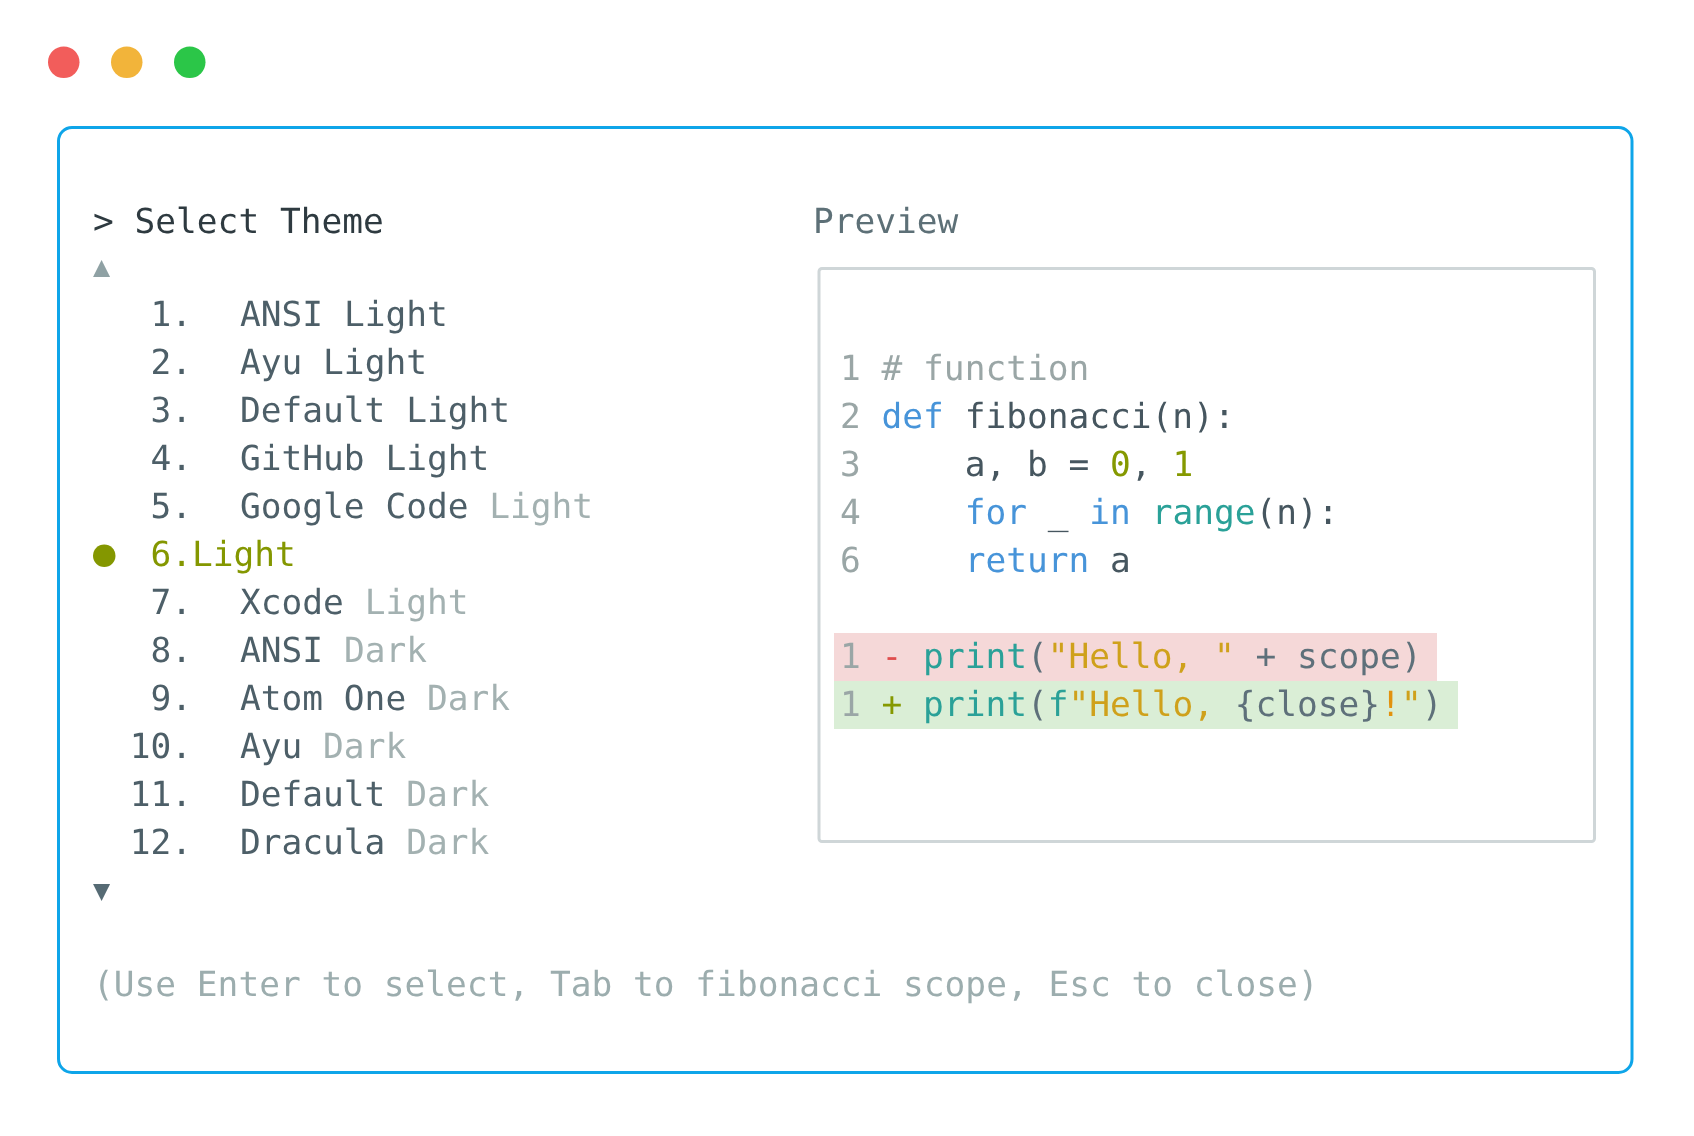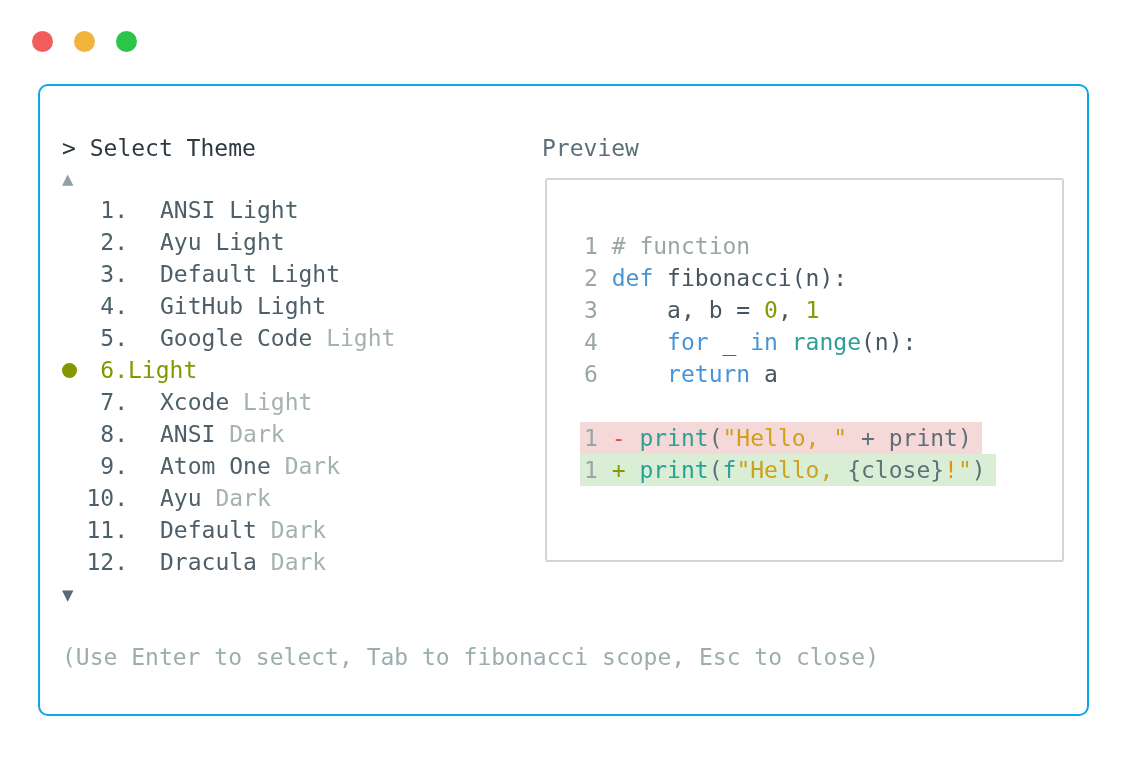--- a/index.html
+++ b/index.html
@@ -38,21 +38,21 @@
   .theme-row.selected .theme-variant{color:var(--selection,#849700);}
 
   .footer-hint{position:absolute;left:22px;bottom:44px;font-size:23px;
                color:#9cadae;white-space:pre;}
 
   
   .preview-label{position:absolute;left:502px;top:46px;height:32px;line-height:32px;
                  font-size:23px;color:#5d7077;}
   .preview-box{position:absolute;left:505px;top:92px;width:519px;height:384px;
                border:2px solid #cfd6d8;border-radius:3px;background:#ffffff;
-               box-sizing:border-box;padding:50px 12px 0 37px;overflow:hidden;}
+               box-sizing:border-box;padding:50px 12px 0 13px;overflow:hidden;}
   .code-line{height:32px;line-height:32px;font-size:23px;white-space:pre;width:fit-content;}
   .code-line .ln{color:var(--comment,#9aa6a6);}
   .code-line.diff-removed{background:var(--diff-removed-bg,#f5d8d8);padding:0 10px 0 4px;margin-left:-4px;}
   .code-line.diff-added{background:var(--diff-added-bg,#daeed6);padding:0 10px 0 4px;margin-left:-4px;}
 
   .tok-cm{color:var(--comment,#9aa6a6);}
   .tok-kw{color:var(--keyword,#4794d9);}
   .tok-pl{color:var(--plain-code,#46565f);}
   .tok-fn{color:var(--function,#2aa198);}
   .tok-num{color:var(--number-literal,#859900);}
@@ -100,18 +100,18 @@
 
     <div class="preview-label">Preview</div>
 
     <div class="preview-box" id="preview-box">
         <div class="code-line"><span class="ln">1 </span><span class="tok-cm"># function</span></div>
         <div class="code-line"><span class="ln">2 </span><span class="tok-kw">def</span><span class="tok-pl"> fibonacci(n):</span></div>
         <div class="code-line"><span class="ln">3 </span><span class="tok-pl">    a, b = </span><span class="tok-num">0</span><span class="tok-pl">, </span><span class="tok-num">1</span></div>
         <div class="code-line"><span class="ln">4 </span><span class="tok-pl">    </span><span class="tok-kw">for</span><span class="tok-pl"> _ </span><span class="tok-kw">in</span><span class="tok-pl"> </span><span class="tok-fn">range</span><span class="tok-pl">(n):</span></div>
         <div class="code-line"><span class="ln">6 </span><span class="tok-pl">    </span><span class="tok-kw">return</span><span class="tok-pl"> a</span></div>
         <div class="code-line"></div>
-        <div class="code-line diff-removed"><span class="ln">1 </span><span class="tok-minus">- </span><span class="tok-fn">print</span><span class="tok-ds">(</span><span class="tok-str">"Hello, "</span><span class="tok-ds"> + print)</span></div>
+        <div class="code-line diff-removed"><span class="ln">1 </span><span class="tok-minus">- </span><span class="tok-fn">print</span><span class="tok-ds">(</span><span class="tok-str">"Hello, "</span><span class="tok-ds"> + scope)</span></div>
         <div class="code-line diff-added"><span class="ln">1 </span><span class="tok-plus">+ </span><span class="tok-fn">print</span><span class="tok-ds">(</span><span class="tok-fn">f</span><span class="tok-str">"Hello, </span><span class="tok-ds">{close}</span><span class="tok-bang">!</span><span class="tok-str">"</span><span class="tok-ds">)</span></div>
       </div>
 
   </div>
 </div>
 
 </body></html>

